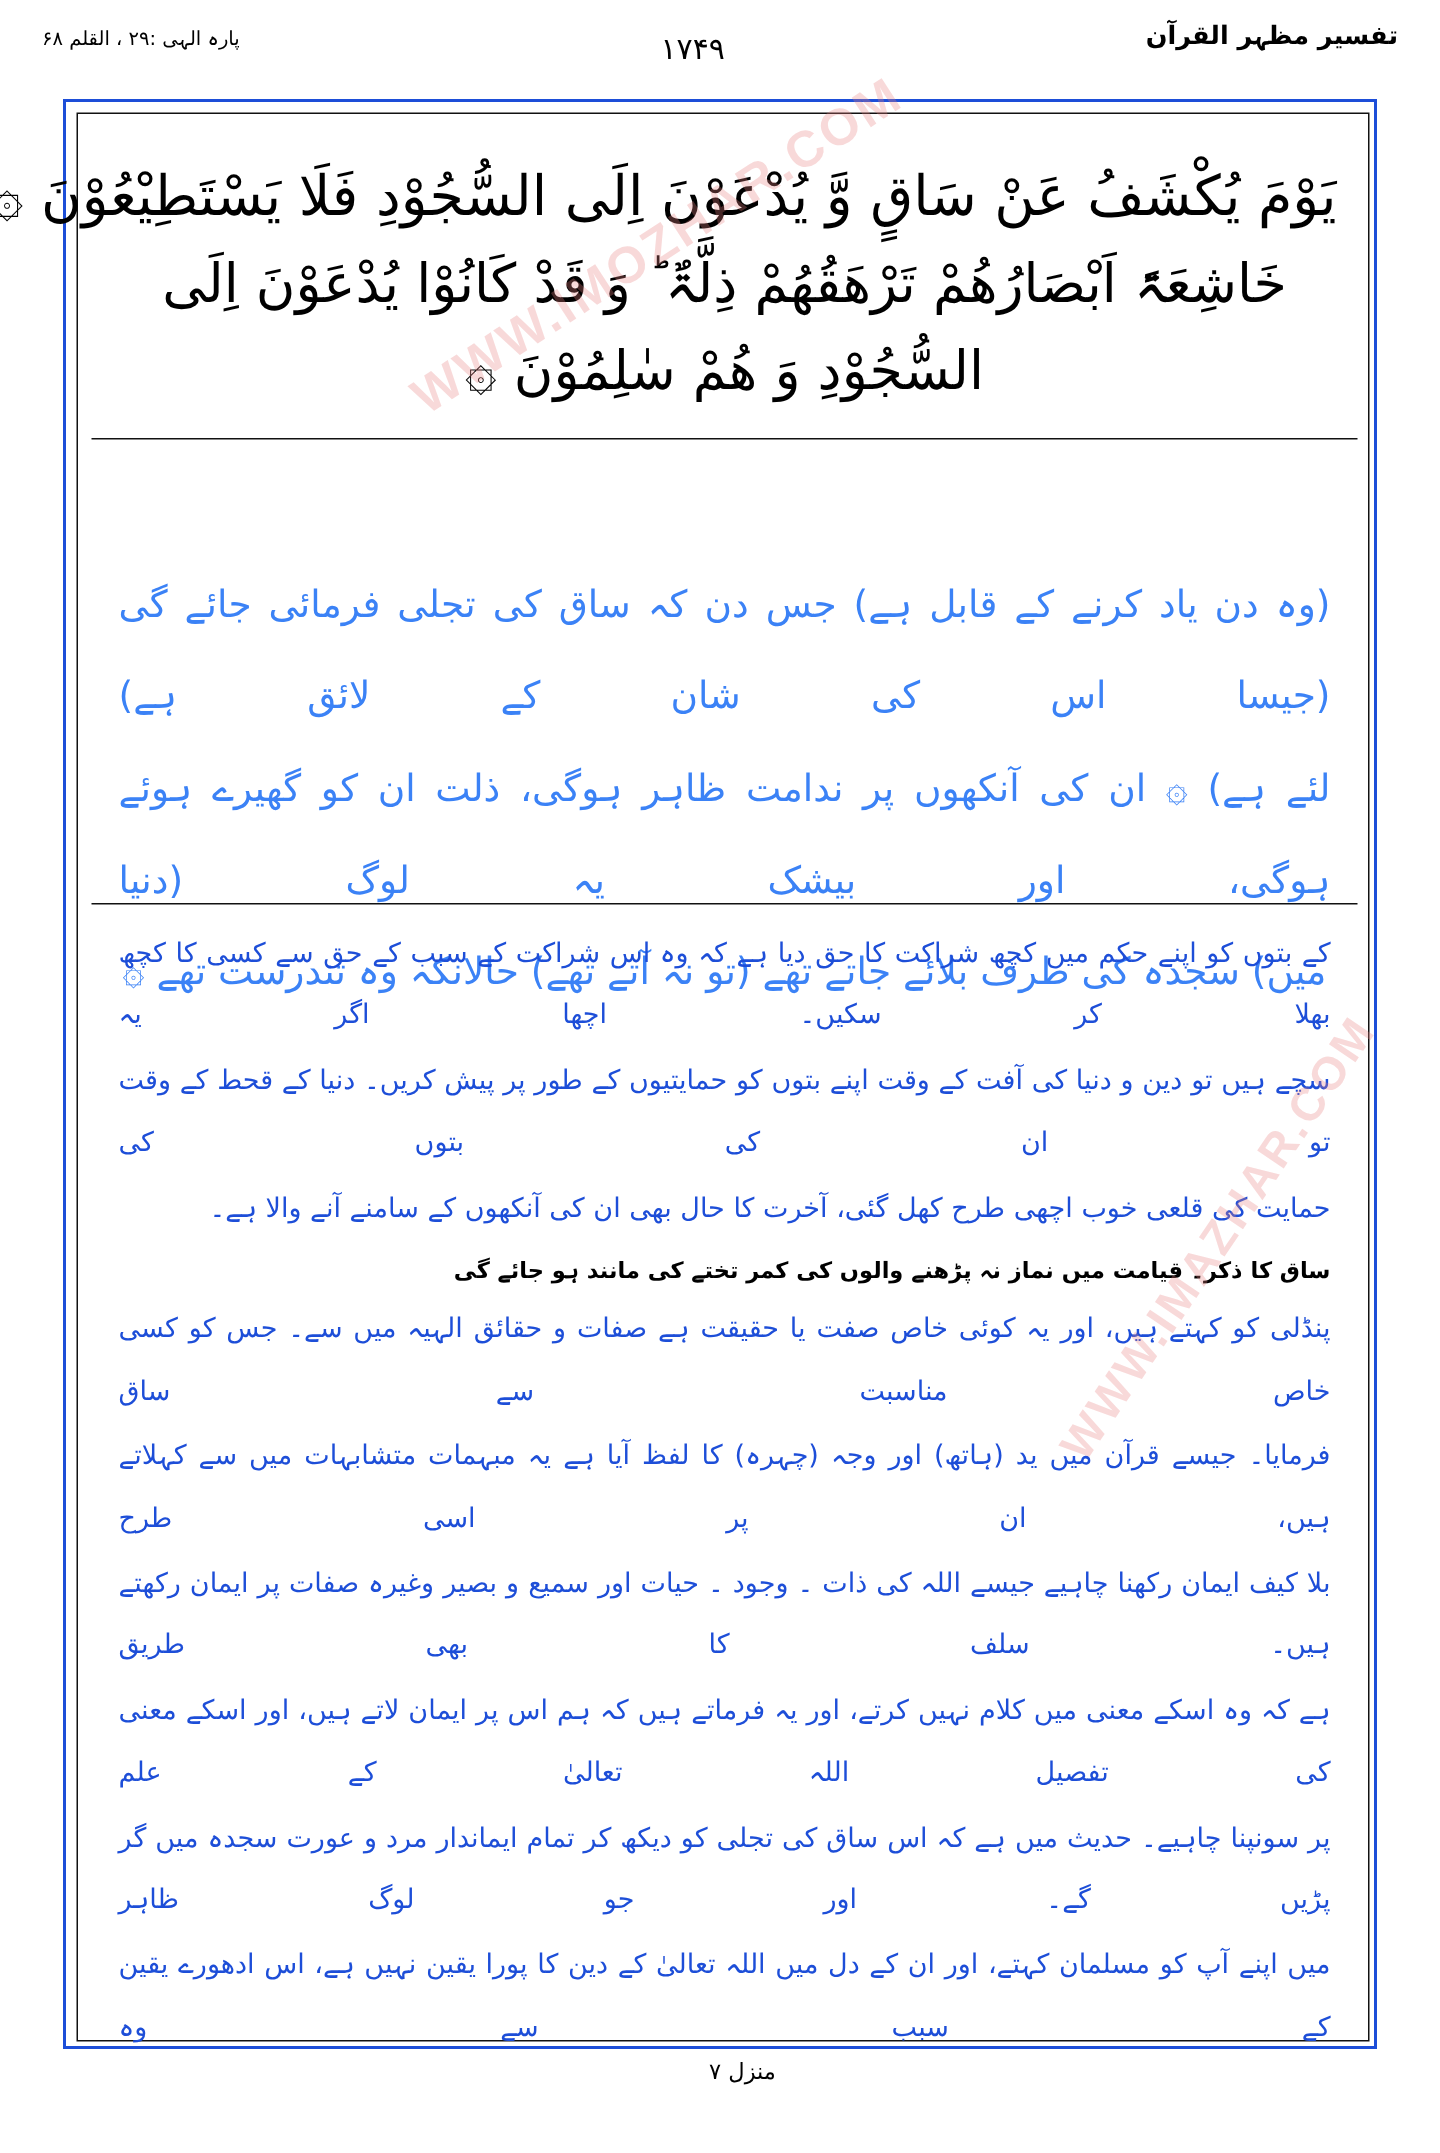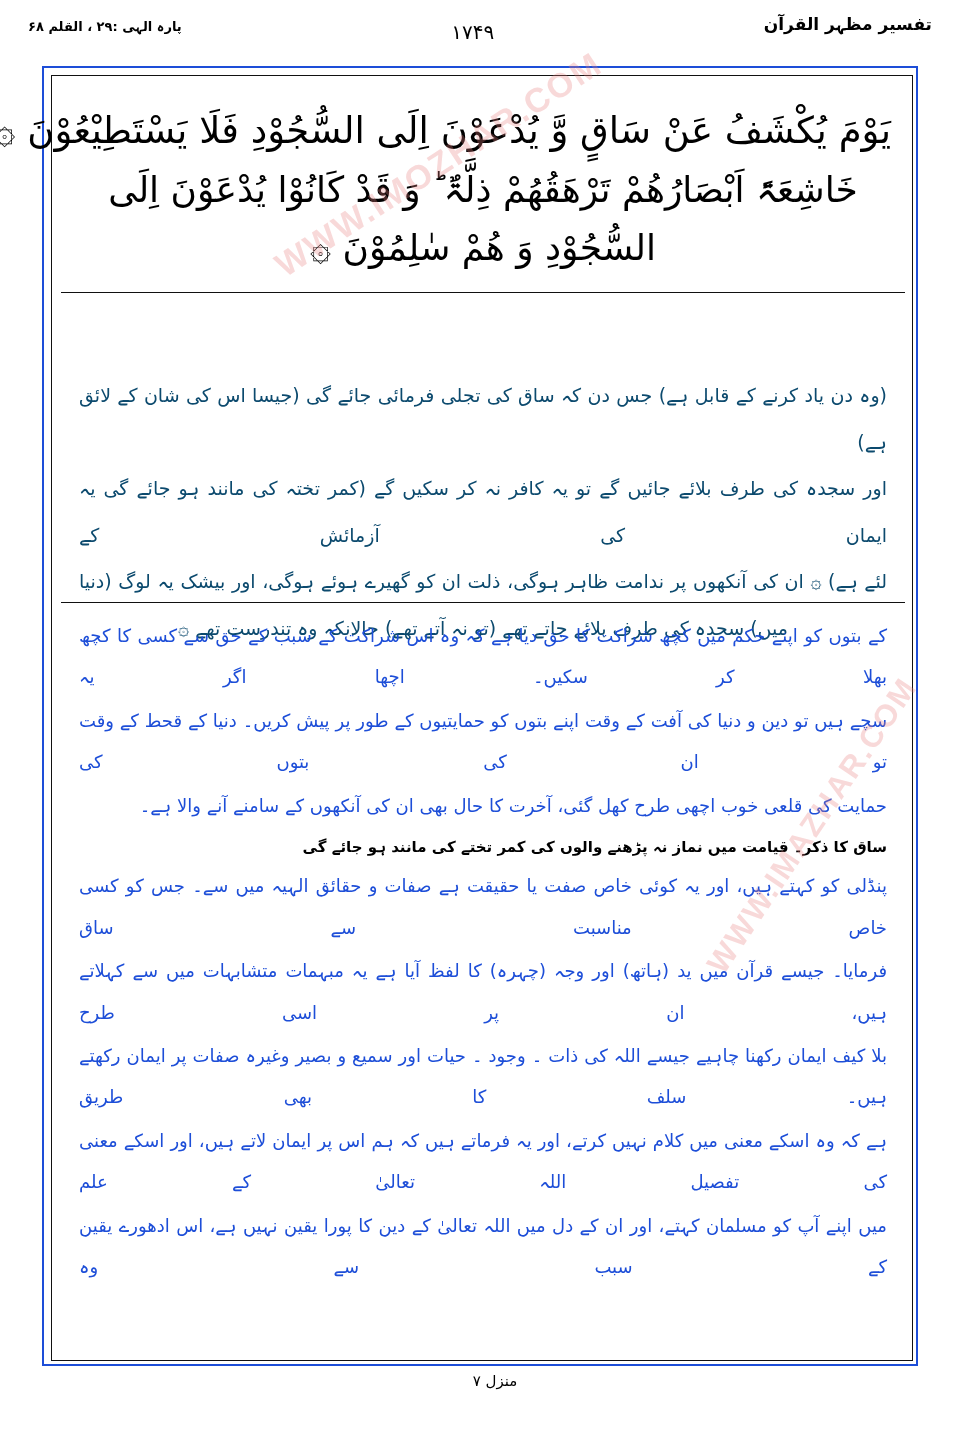--- a/index.html
+++ b/index.html
@@ -75,21 +75,20 @@
     white-space: nowrap;
   }
   .header-left {
     font-family: "DejaVu Sans", sans-serif;
     font-size: 13px;
     line-height: 1.35;
     text-align: left;
     direction: rtl;
     white-space: nowrap;
     padding-top: 4px;
-    font-weight: bold;
   }
   .header-center {
     font-family: "DejaVu Sans", sans-serif;
     font-size: 20px;
     letter-spacing: 1px;
     padding-top: 6px;
     white-space: nowrap;
   }
 
   
@@ -139,26 +138,26 @@
     left: 9px;
     top: 282px;
     width: 844px;
     height: 245px;
     border-bottom: 1px solid #111;
     padding: 14px 18px 10px 18px;
     direction: rtl;
   }
   .trans-line {
     font-family: "DejaVu Sans", sans-serif;
-    font-size: 19px;
+    font-size: 25px;
     line-height: 2.45;
     direction: rtl;
     text-align: justify;
     text-align-last: justify;
-    color: #0c4a6e;
+    color: #3b82f6;
   }
   .trans-line.last {
     text-align: left;
     text-align-last: center;
   }
 
   
   .tafsir-block {
     position: absolute;
     left: 9px;
@@ -226,36 +225,36 @@
     <div class="frame-inner">
 
       <div class="quran-block">
         <div class="ayah-line l1">یَوْمَ یُکْشَفُ عَنْ سَاقٍ وَّ یُدْعَوْنَ اِلَی السُّجُوْدِ فَلَا یَسْتَطِیْعُوْنَ ۞</div>
         <div class="ayah-line l2">خَاشِعَۃً اَبْصَارُھُمْ تَرْھَقُھُمْ ذِلَّۃٌ ؕ وَ قَدْ کَانُوْا یُدْعَوْنَ اِلَی</div>
         <div class="ayah-line l3">السُّجُوْدِ وَ ھُمْ سٰلِمُوْنَ ۞</div>
       </div>
 
       <div class="translation-block">
         <div class="trans-line">(وہ دن یاد کرنے کے قابل ہے) جس دن کہ ساق کی تجلی فرمائی جائے گی (جیسا اس کی شان کے لائق ہے)</div>
-        <div class="trans-line">اور سجدہ کی طرف بلائے جائیں گے تو یہ کافر نہ کر سکیں گے (کمر تختہ کی مانند ہو جائے گی یہ ایمان کی آزمائش کے</div>
         <div class="trans-line">لئے ہے) ۞ ان کی آنکھوں پر ندامت ظاہر ہوگی، ذلت ان کو گھیرے ہوئے ہوگی، اور بیشک یہ لوگ (دنیا</div>
         <div class="trans-line last">میں) سجدہ کی طرف بلائے جاتے تھے (تو نہ آتے تھے) حالانکہ وہ تندرست تھے ۞</div>
       </div>
 
       <div class="tafsir-block">
         <div class="tafsir-p">کے بتوں کو اپنے حکم میں کچھ شراکت کا حق دیا ہے کہ وہ اس شراکت کے سبب کے حق سے کسی کا کچھ بھلا کر سکیں۔ اچھا اگر یہ</div>
         <div class="tafsir-p">سچے ہیں تو دین و دنیا کی آفت کے وقت اپنے بتوں کو حمایتیوں کے طور پر پیش کریں۔ دنیا کے قحط کے وقت تو ان کی بتوں کی</div>
         <div class="tafsir-p tail">حمایت کی قلعی خوب اچھی طرح کھل گئی، آخرت کا حال بھی ان کی آنکھوں کے سامنے آنے والا ہے۔</div>
 
         <div class="heading">ساق کا ذکر۔ قیامت میں نماز نہ پڑھنے والوں کی کمر تختے کی مانند ہو جائے گی</div>
 
         <div class="tafsir-p">پنڈلی کو کہتے ہیں، اور یہ کوئی خاص صفت یا حقیقت ہے صفات و حقائق الہیہ میں سے۔ جس کو کسی خاص مناسبت سے ساق</div>
         <div class="tafsir-p">فرمایا۔ جیسے قرآن میں ید (ہاتھ) اور وجہ (چہرہ) کا لفظ آیا ہے یہ مبہمات متشابہات میں سے کہلاتے ہیں، ان پر اسی طرح</div>
         <div class="tafsir-p">بلا کیف ایمان رکھنا چاہیے جیسے اللہ کی ذات ۔ وجود ۔ حیات اور سمیع و بصیر وغیرہ صفات پر ایمان رکھتے ہیں۔ سلف کا بھی طریق</div>
         <div class="tafsir-p">ہے کہ وہ اسکے معنی میں کلام نہیں کرتے، اور یہ فرماتے ہیں کہ ہم اس پر ایمان لاتے ہیں، اور اسکے معنی کی تفصیل اللہ تعالیٰ کے علم</div>
+        <div class="tafsir-p">پر سونپنا چاہیے۔ حدیث میں ہے کہ اس ساق کی تجلی کو دیکھ کر تمام ایماندار مرد و عورت سجدہ میں گر پڑیں گے۔ اور جو لوگ ظاہر</div>
         <div class="tafsir-p">میں اپنے آپ کو مسلمان کہتے، اور ان کے دل میں اللہ تعالیٰ کے دین کا پورا یقین نہیں ہے، اس ادھورے یقین کے سبب سے وہ</div>
 
       </div>
 
     </div>
   </div>
 
   <div class="page-footer">
     <div class="footer-text">منزل ۷</div>
   </div>

